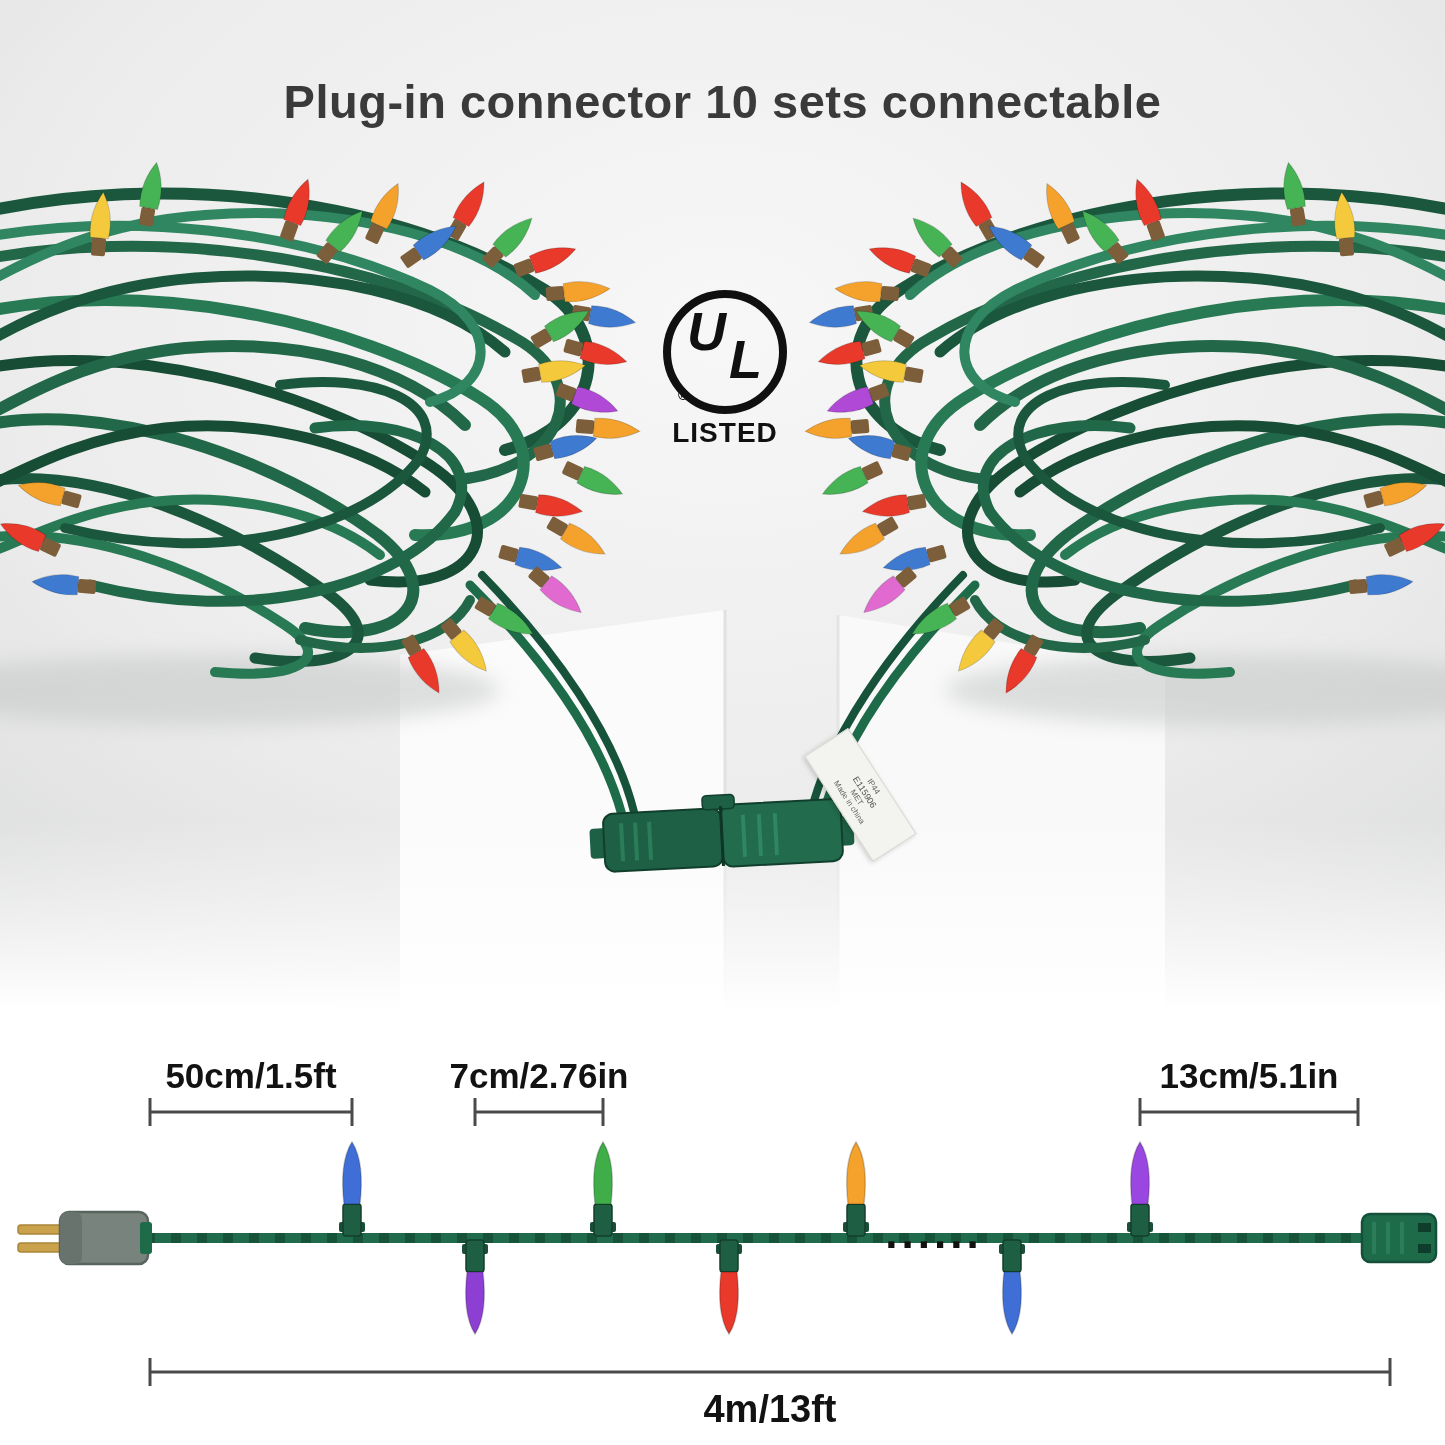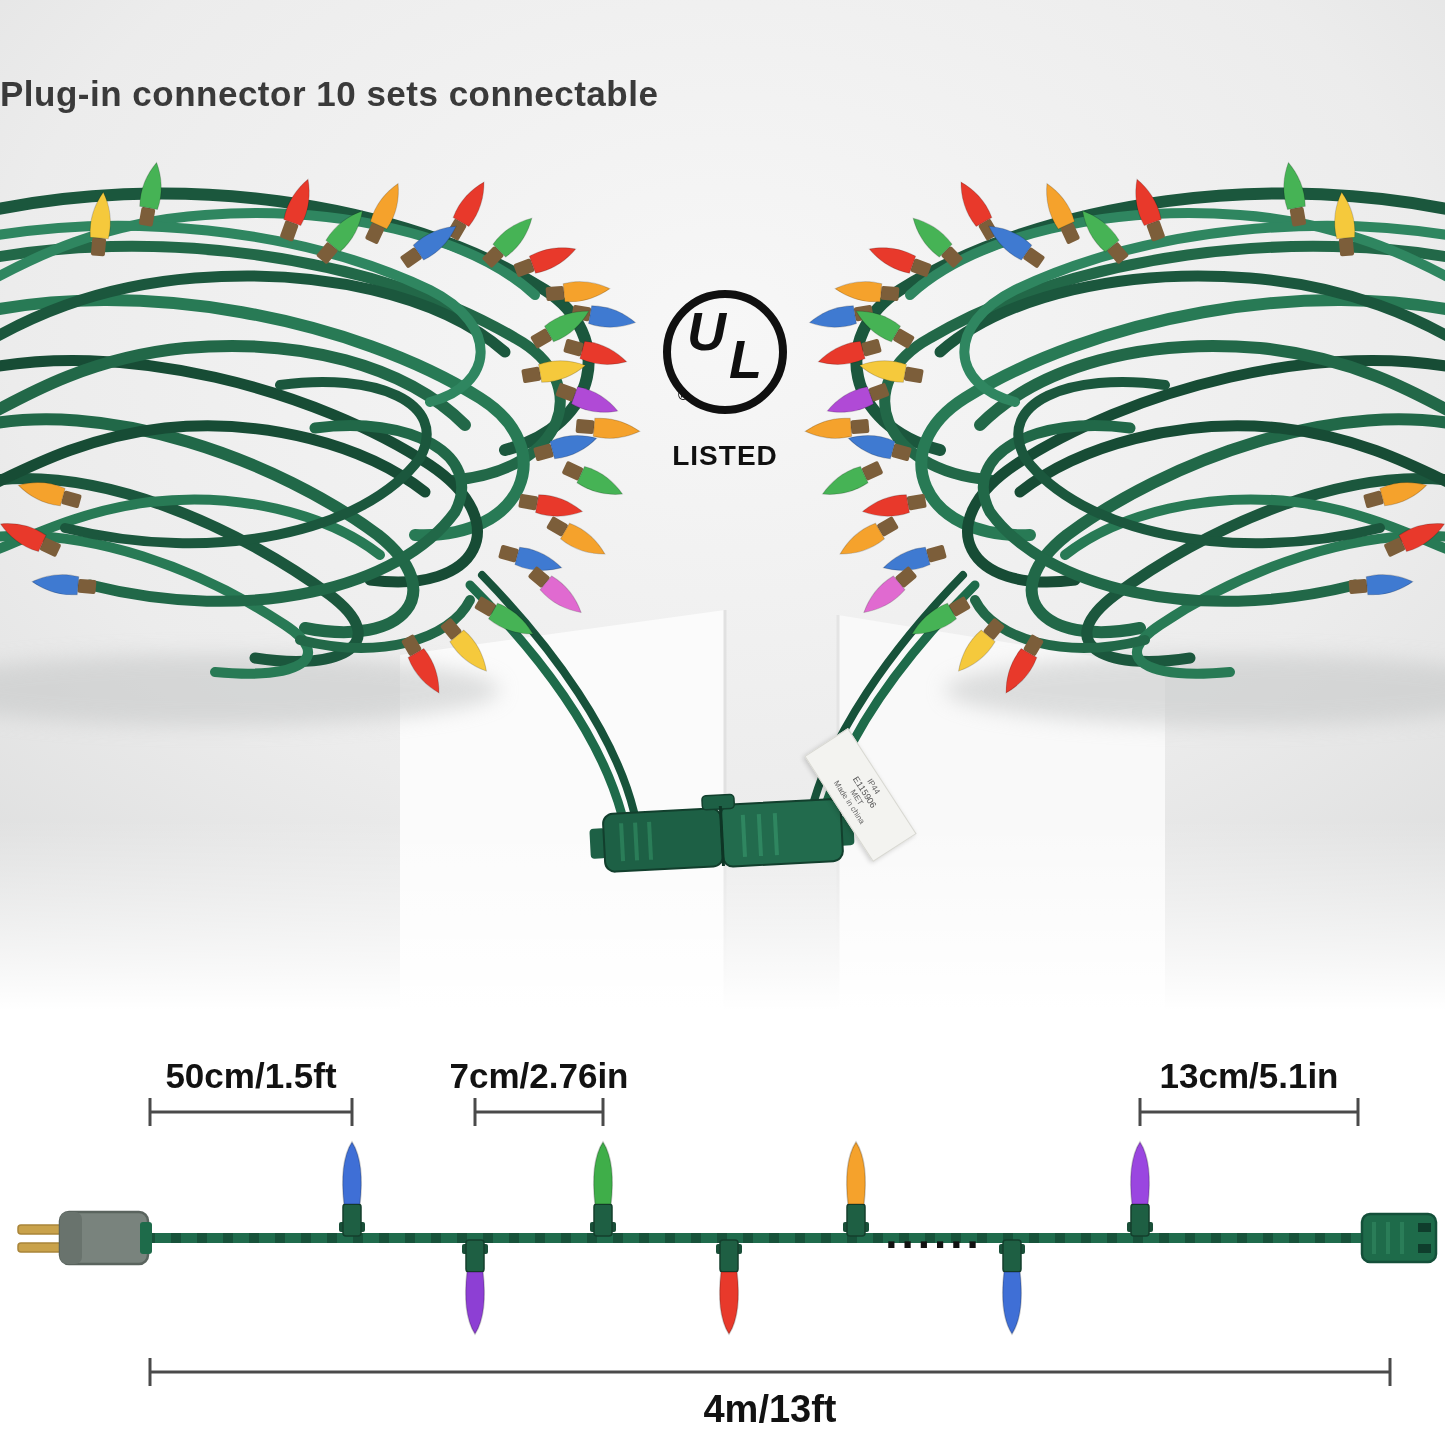--- a/index.html
+++ b/index.html
@@ -1,27 +1,27 @@
 <!DOCTYPE html>
 <html><head>
 <meta charset="utf-8">
 <style>
   html,body{margin:0;padding:0;background:#fff;}
   .canvas{position:relative;width:1445px;height:1445px;overflow:hidden;background:#fff;
           font-family:"Liberation Sans",sans-serif;}
   .photo-svg{position:absolute;left:0;top:0;display:block;}
   .diagram-svg{position:absolute;left:0;top:1010px;display:block;}
-  .title{position:absolute;top:74px;left:0;width:100%;
-         font-size:35px;font-weight:700;color:#3a3a3a;letter-spacing:.5px;}
+  .title{position:absolute;top:74px;left:0;width:100%;text-align:center;
+         font-size:47px;font-weight:700;color:#3a3a3a;letter-spacing:.5px;}
   .ul-badge{position:absolute;left:655px;top:290px;width:140px;text-align:center;color:#101010;}
   .ul-circle{position:relative;width:108px;height:108px;border:8px solid #101010;border-radius:50%;margin:0 auto;}
   .ul-u{position:absolute;left:16px;top:2px;font-size:54px;font-weight:700;font-style:italic;}
   .ul-l{position:absolute;left:58px;top:30px;font-size:54px;font-weight:700;font-style:italic;}
   .ul-reg{position:absolute;left:7px;bottom:3px;font-size:14px;font-weight:700;}
-  .ul-listed{margin-top:26px;font-size:28px;font-weight:700;letter-spacing:1px;}
+  .ul-listed{margin-top:3px;font-size:28px;font-weight:700;letter-spacing:1px;}
   .tag{position:absolute;left:848px;top:728px;width:124px;height:50px;
        background:#f3f3f0;border:1px solid #d8d8d2;box-shadow:0 2px 5px rgba(0,0,0,.18);
        transform:rotate(57deg);transform-origin:0 0;
        display:flex;flex-direction:column;align-items:center;justify-content:center;
        gap:1px;font-size:9px;color:#555;line-height:1.05;}
   .tag .t-small{font-size:8px;color:#666;}
 </style>
 </head>
 <body>
 

